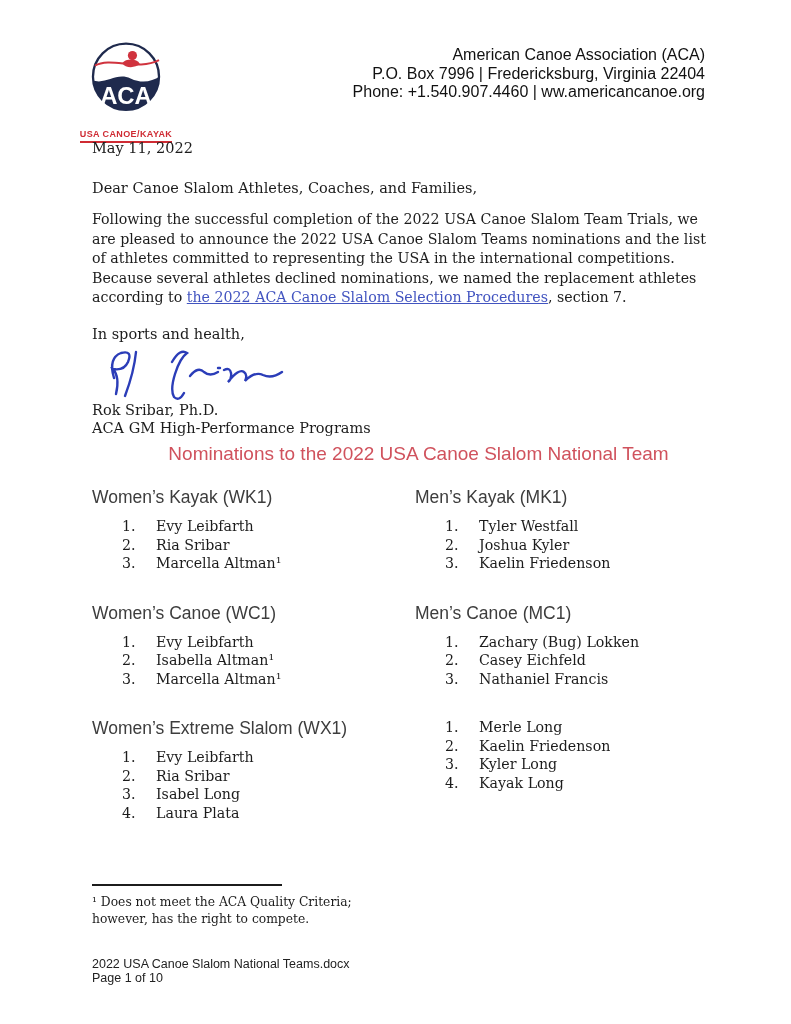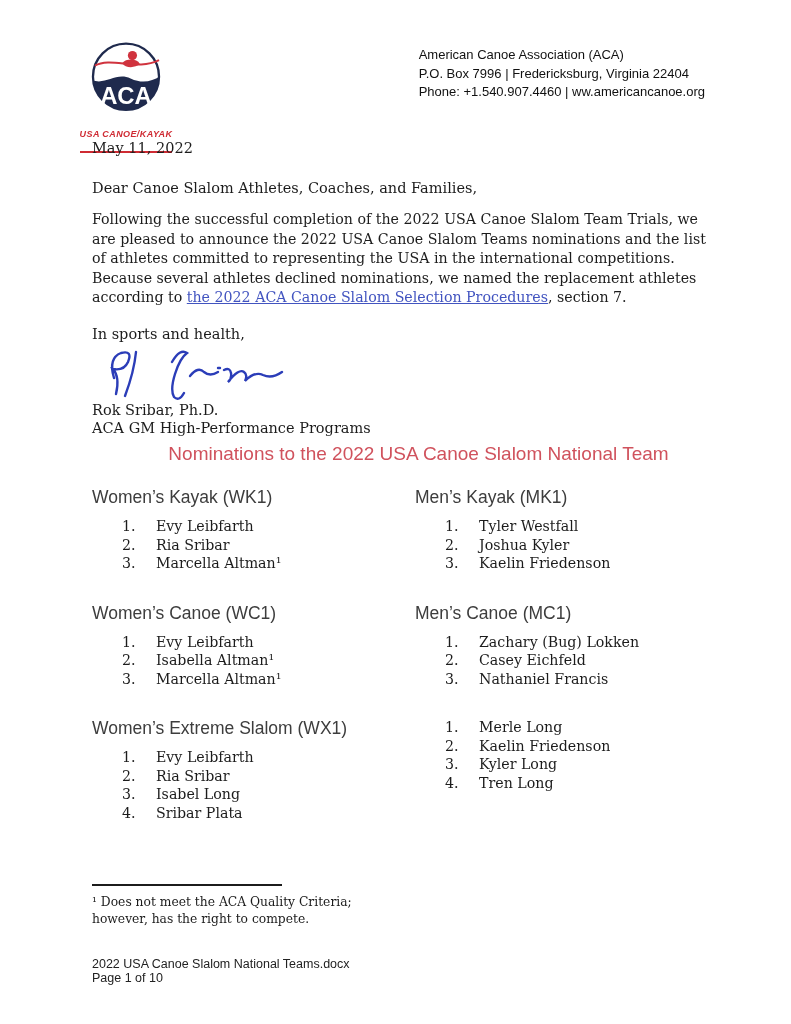--- a/index.html
+++ b/index.html
@@ -12,31 +12,30 @@
     color:#1c1c1c;
     overflow:hidden;
   }
   
   .logo-wrap{position:absolute;left:74px;top:40px;width:104px;text-align:center;}
   .logo-tagline{
     font-family:"Liberation Sans",sans-serif;
     font-size:9px;font-weight:bold;color:#cf2b33;
     letter-spacing:.4px;
     border-bottom:2px solid #cf2b33;
-    padding-bottom:12px;
+    padding-bottom:2px;
     display:inline-block;
     margin-top:2px;
     white-space:nowrap;
-    font-style:italic;
   }
   .contact{
     position:absolute;right:86px;top:46px;
-    text-align:left;
-    font-family:"Liberation Sans",sans-serif;
-    font-size:13px;line-height:18.5px;color:#111;
+    text-align:right;
+    font-family:"Liberation Sans",sans-serif;
+    font-size:16px;line-height:18.5px;color:#111;
   }
   
   .letter{position:absolute;left:92px;top:140px;width:616px;}
   .date{font-size:14.5px;margin-bottom:24px;}
   .salutation{font-size:14.5px;margin-bottom:8px;}
   .body-par{font-size:14.2px;line-height:19.5px;text-align:left;margin-bottom:18px;}
   .doc-link{color:#4254c0;text-decoration:underline;cursor:pointer;}
   .closing{font-size:14.5px;margin-bottom:0;}
   .signature{display:block;margin:2px 0 0 8px;}
   .signer-name{font-size:14.5px;margin-top:2px;}
@@ -170,30 +169,30 @@
         <li>Nathaniel Francis</li>
       </ol>
     </div>
 
     <div class="section">
       <h2>Women’s Extreme Slalom (WX1)</h2>
       <ol class="roster">
         <li>Evy Leibfarth</li>
         <li>Ria Sribar</li>
         <li>Isabel Long</li>
-        <li>Sribar Plata</li>
+        <li>Laura Plata</li>
       </ol>
     </div>
 
     <div class="section">
       <ol class="roster">
         <li>Merle Long</li>
         <li>Kaelin Friedenson</li>
         <li>Kyler Long</li>
-        <li>Tren Long</li>
+        <li>Kayak Long</li>
       </ol>
     </div>
 
   </div>
 
   <div class="footnote">
     <div class="footnote-rule"></div>
     <div class="footnote-text">¹ Does not meet the ACA Quality Criteria; however, has the right to compete.</div>
   </div>
 

